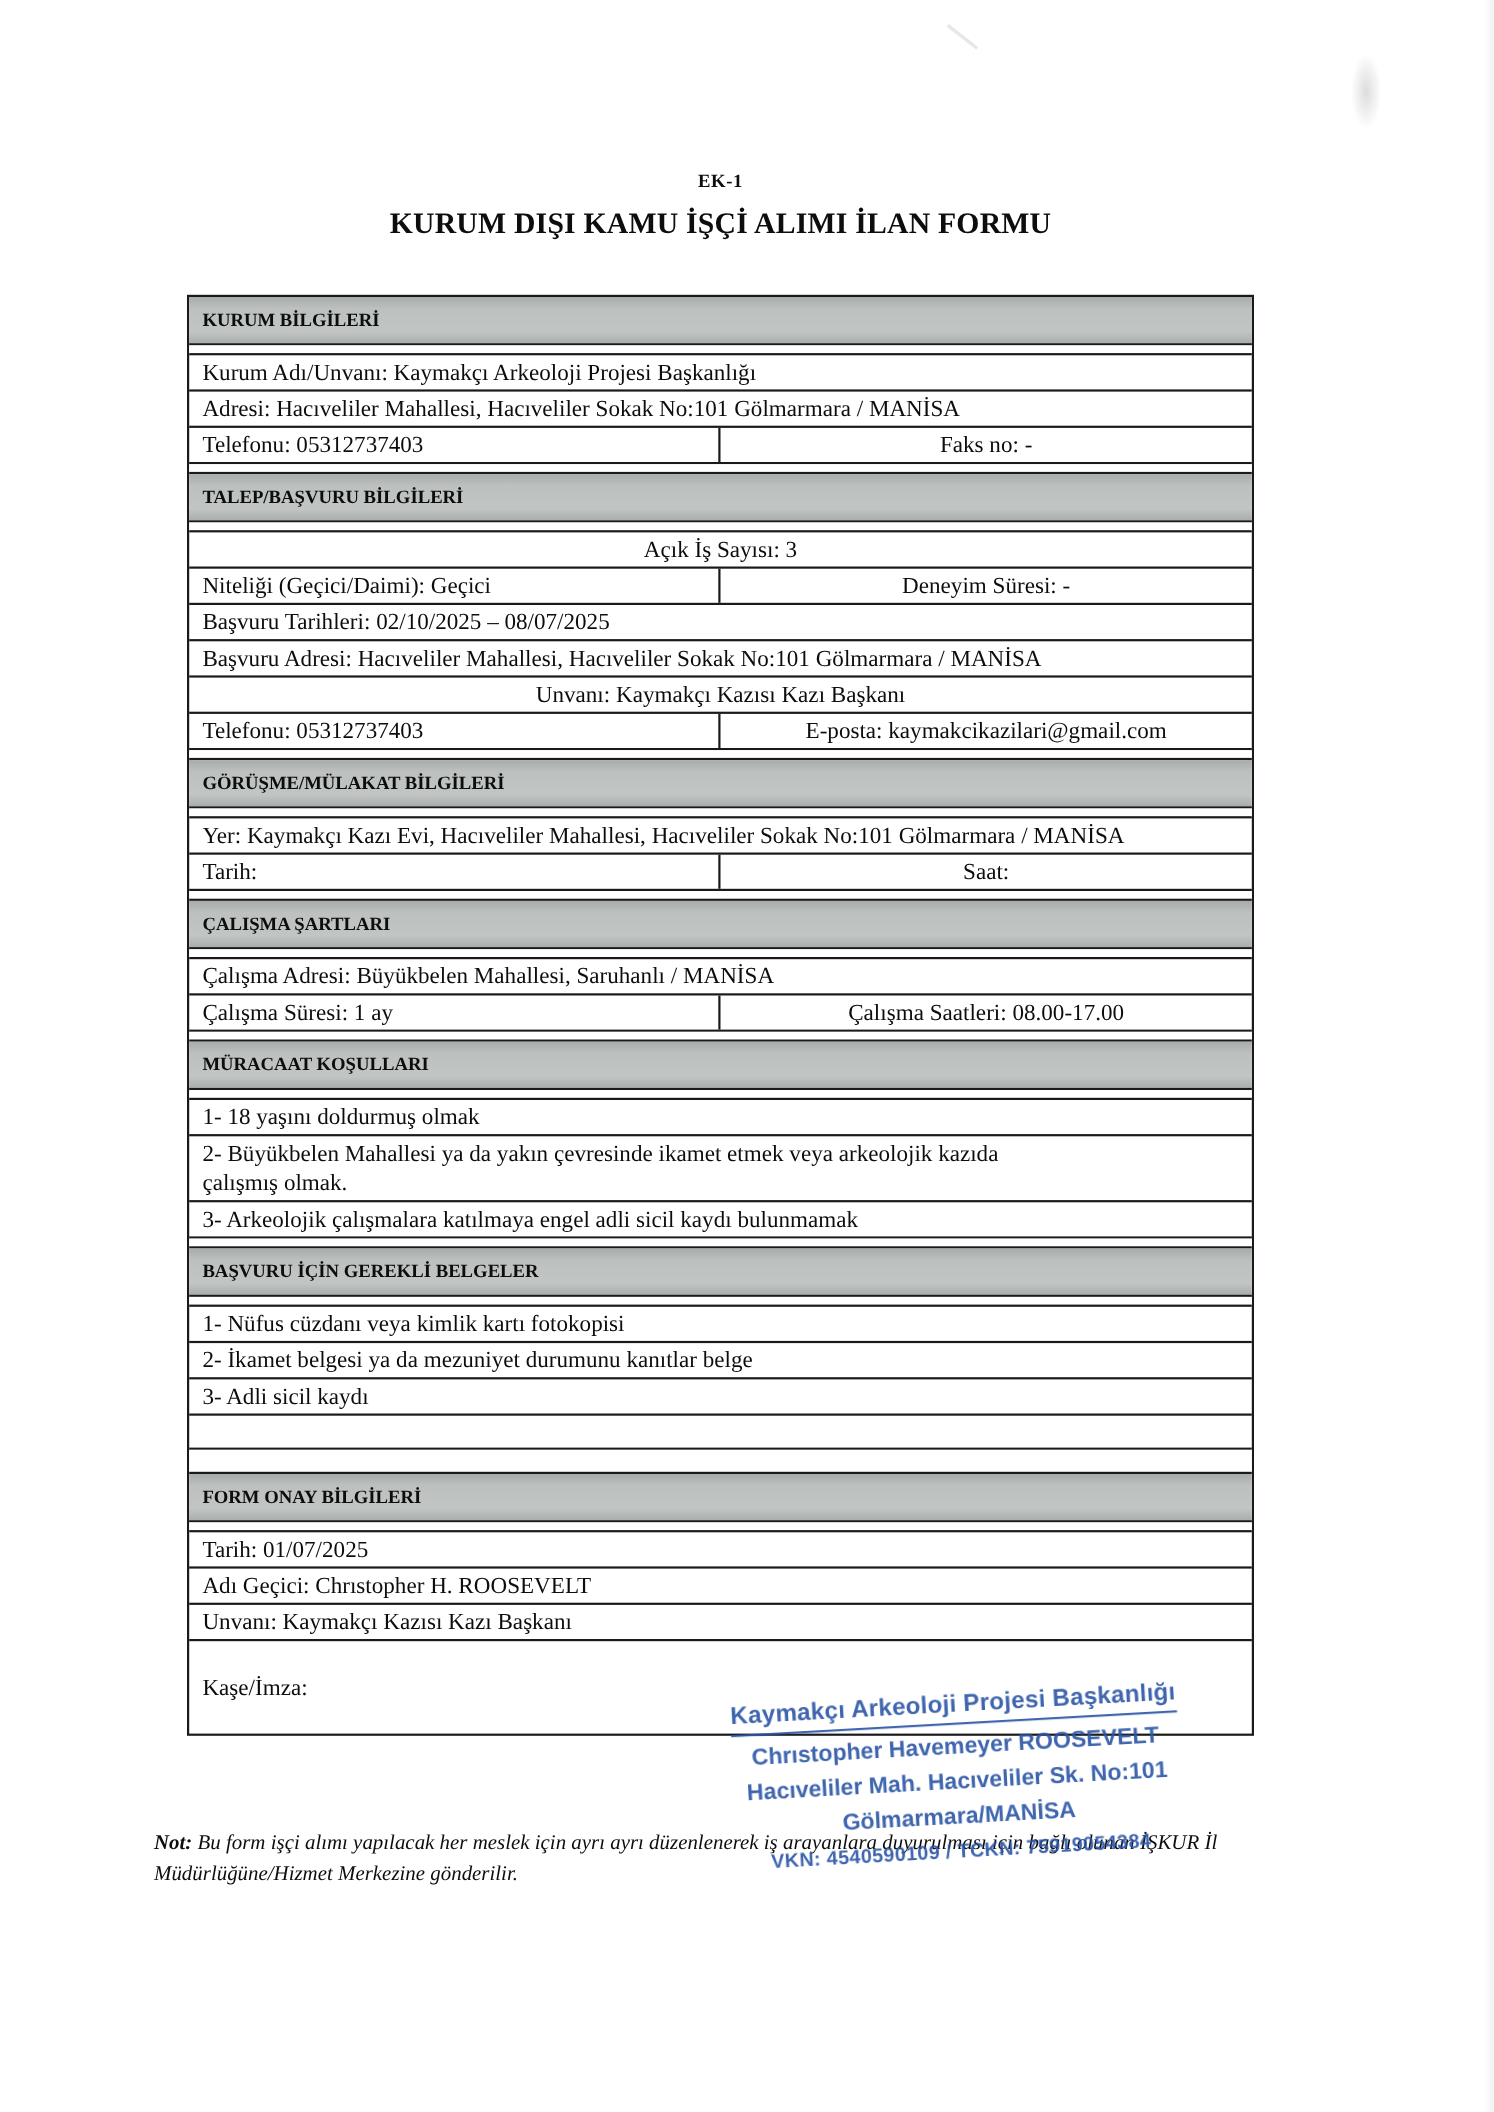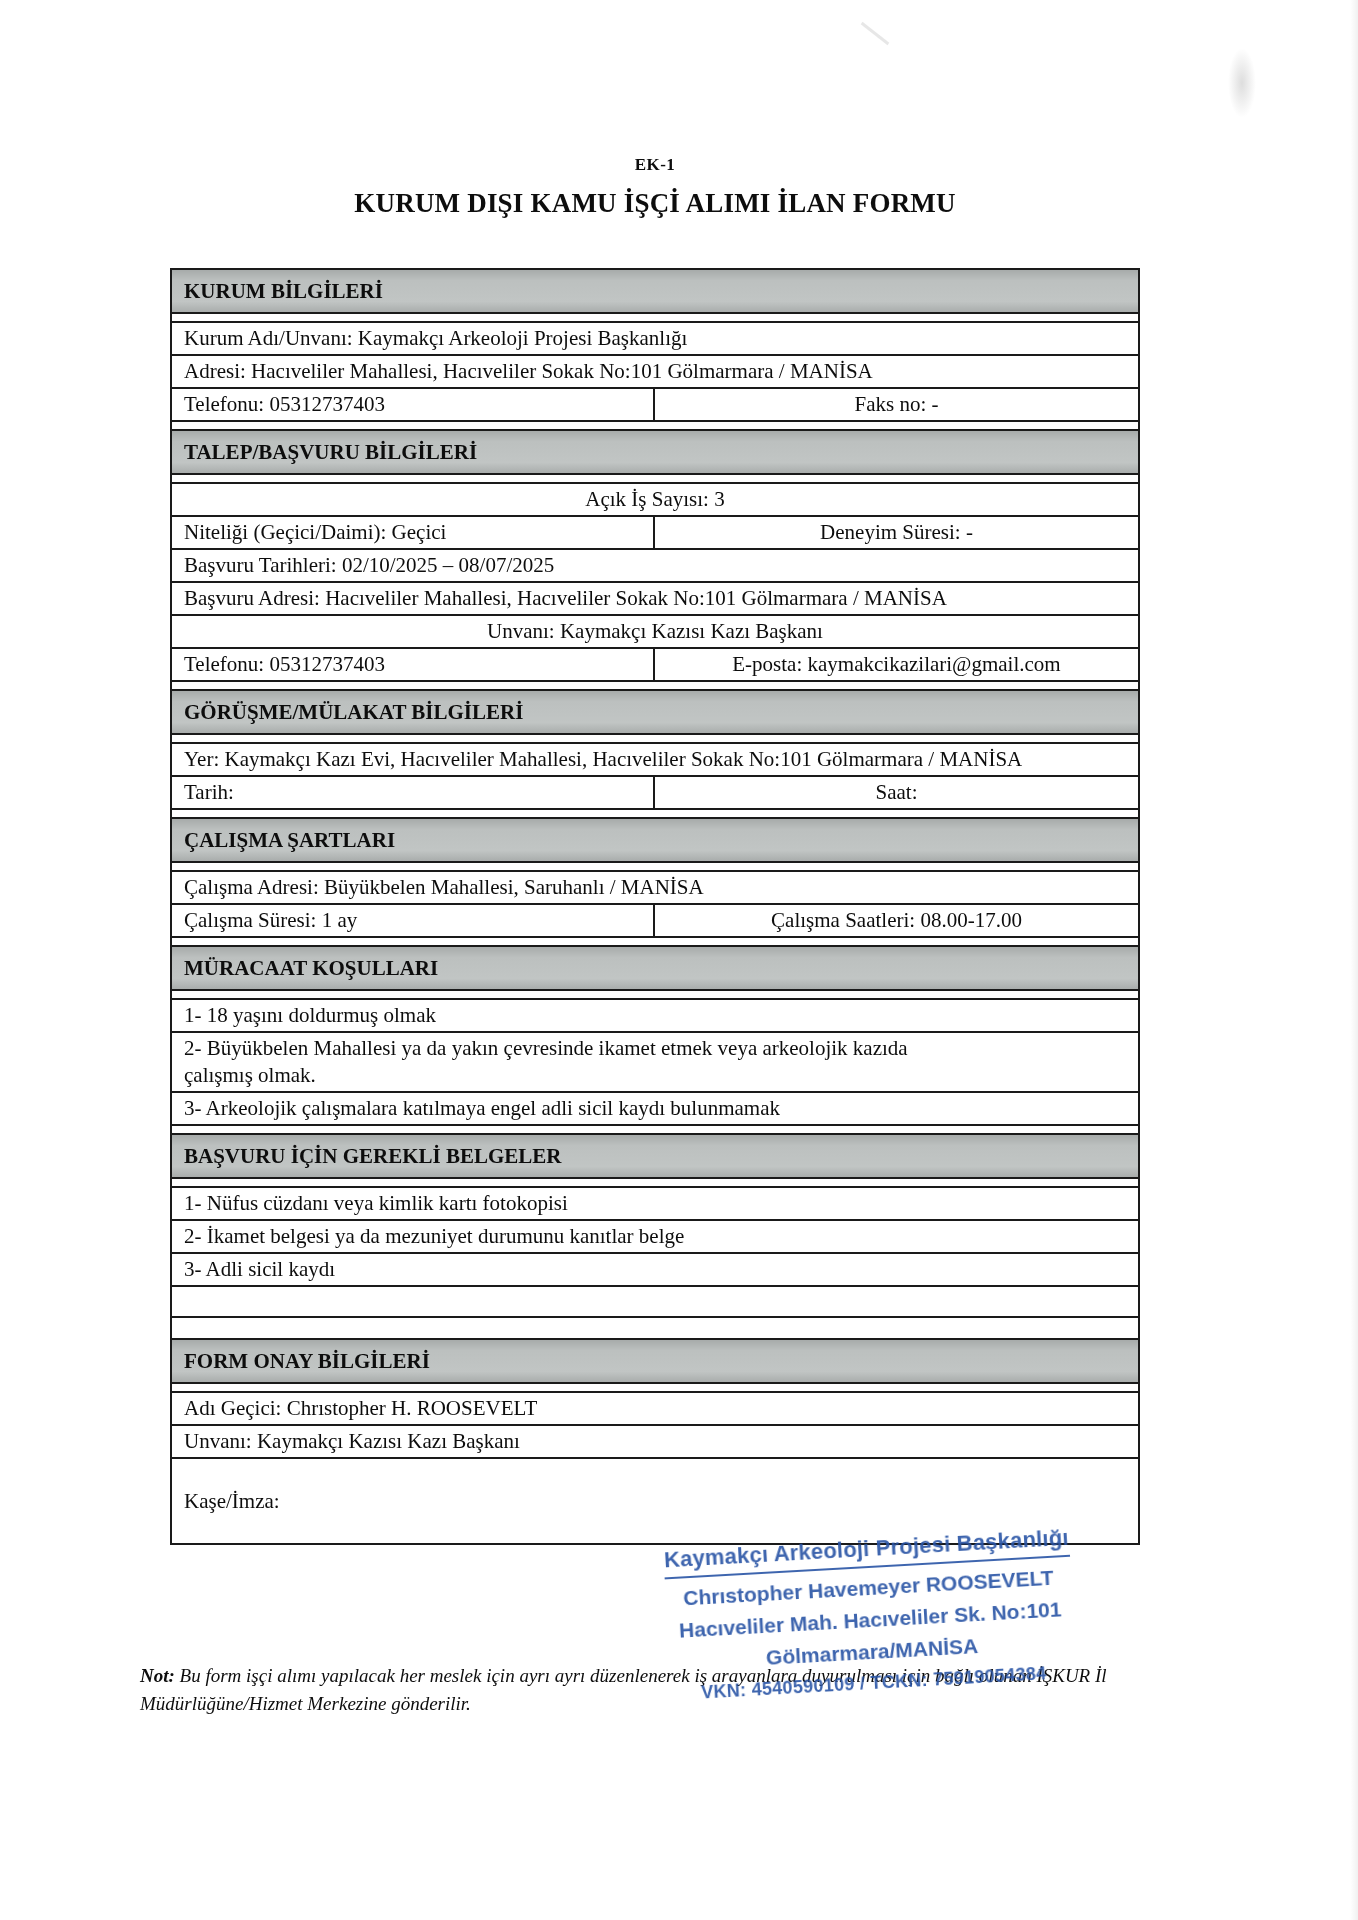--- a/index.html
+++ b/index.html
@@ -29,21 +29,21 @@
   .title-line2 { font-size: 27px; font-weight: bold; letter-spacing: .2px; }
 
   .form-table {
     position: absolute; left: 170px; top: 268px; width: 970px;
     border: 2px solid #1a1a1a;
     background: #ffffff;
   }
   .band {
     background: linear-gradient(180deg, #a7abaa 0%, #bcc0bf 25%, #c1c5c4 75%, #a9adac 100%);
     border-bottom: 2px solid #1a1a1a;
-    font-weight: bold; font-size: 21px; line-height: 28px;
+    font-weight: bold; font-size: 17px; line-height: 28px;
     padding: 7px 12px;
     font-family: Liberation Serif, serif;
   }
   .gap { height: 9px; border-bottom: 2px solid #1a1a1a; background: #fff; }
   .gap.big { height: 22px; }
   .row {
     border-bottom: 2px solid #1a1a1a;
     font-size: 21px; line-height: 27px;
     padding: 2px 12px; min-height: 31px;
   }
@@ -162,20 +162,21 @@
   <div class="band">BAŞVURU İÇİN GEREKLİ BELGELER</div>
   <div class="gap"></div>
   <div class="row">1- Nüfus cüzdanı veya kimlik kartı fotokopisi</div>
   <div class="row">2- İkamet belgesi ya da mezuniyet durumunu kanıtlar belge</div>
   <div class="row">3- Adli sicil kaydı</div>
   <div class="row empty"></div>
 
   <div class="gap big"></div>
   <div class="band">FORM ONAY BİLGİLERİ</div>
   <div class="gap"></div>
+  <div class="row">Tarih: 01/07/2025</div>
   <div class="row">Adı Geçici: Chrıstopher H. ROOSEVELT</div>
   <div class="row">Unvanı: Kaymakçı Kazısı Kazı Başkanı</div>
   <div class="row tall">
     <span>Kaşe/İmza:</span>
   </div>
 </div>
 
 <div class="stamp">
   <div class="s1">Kaymakçı Arkeoloji Projesi Başkanlığı</div>
   <div class="s2">Chrıstopher Havemeyer ROOSEVELT</div>

